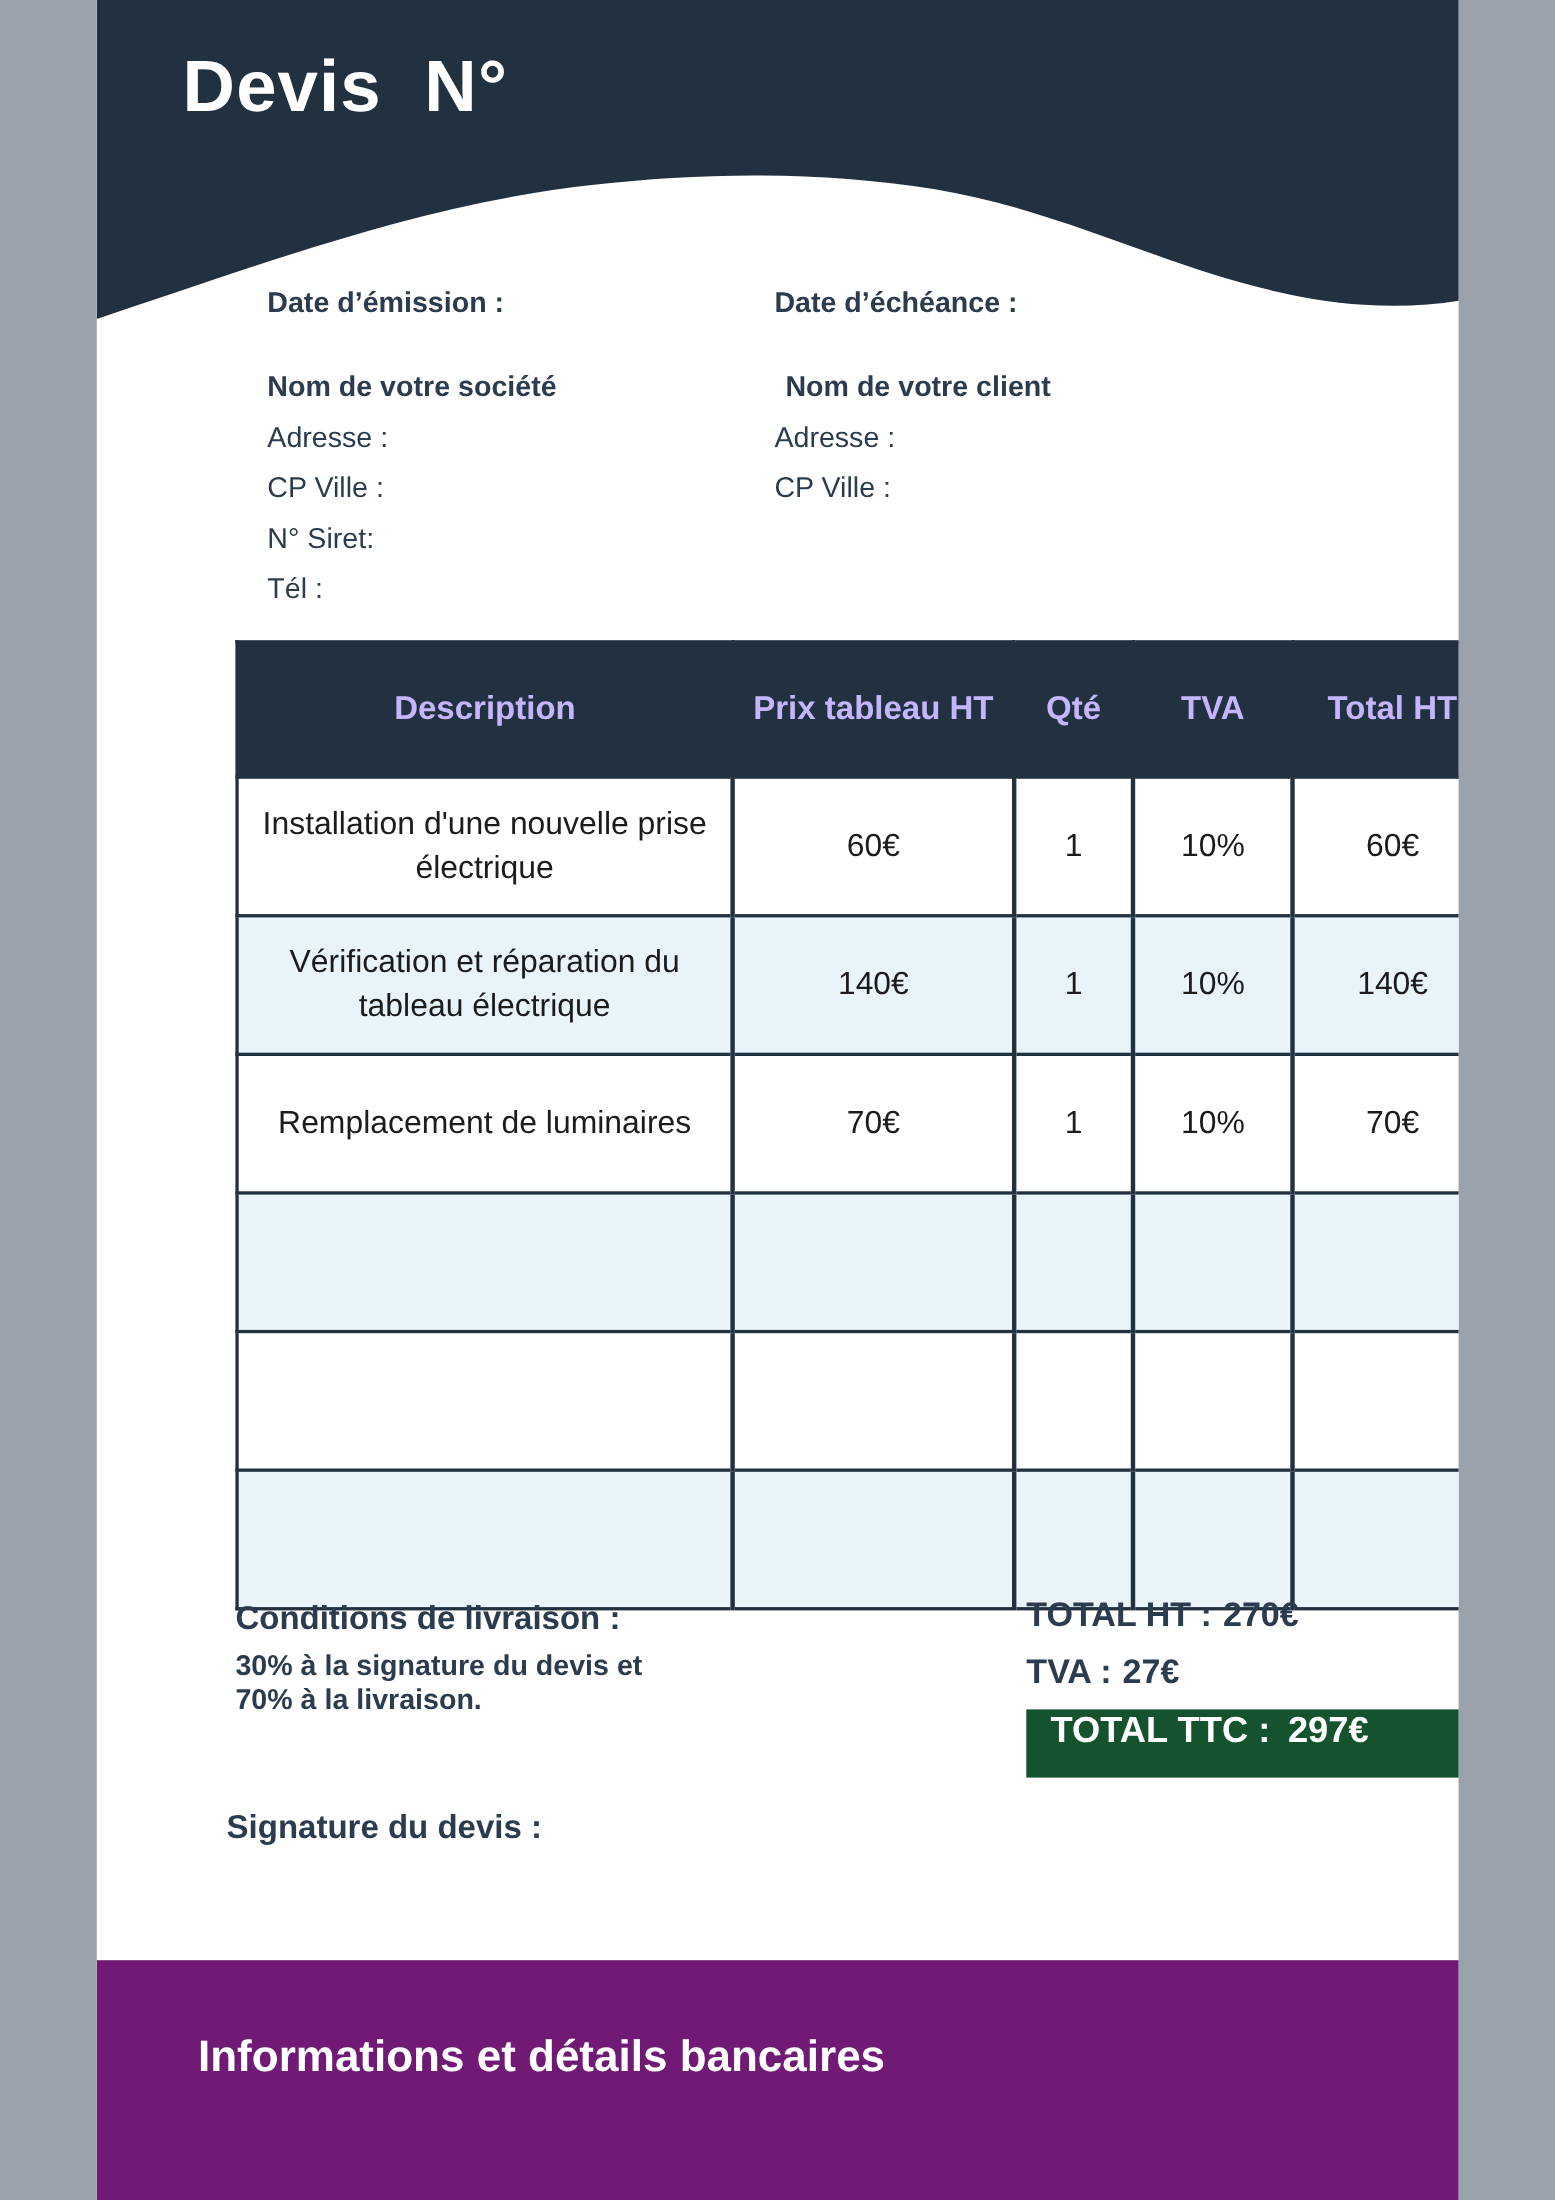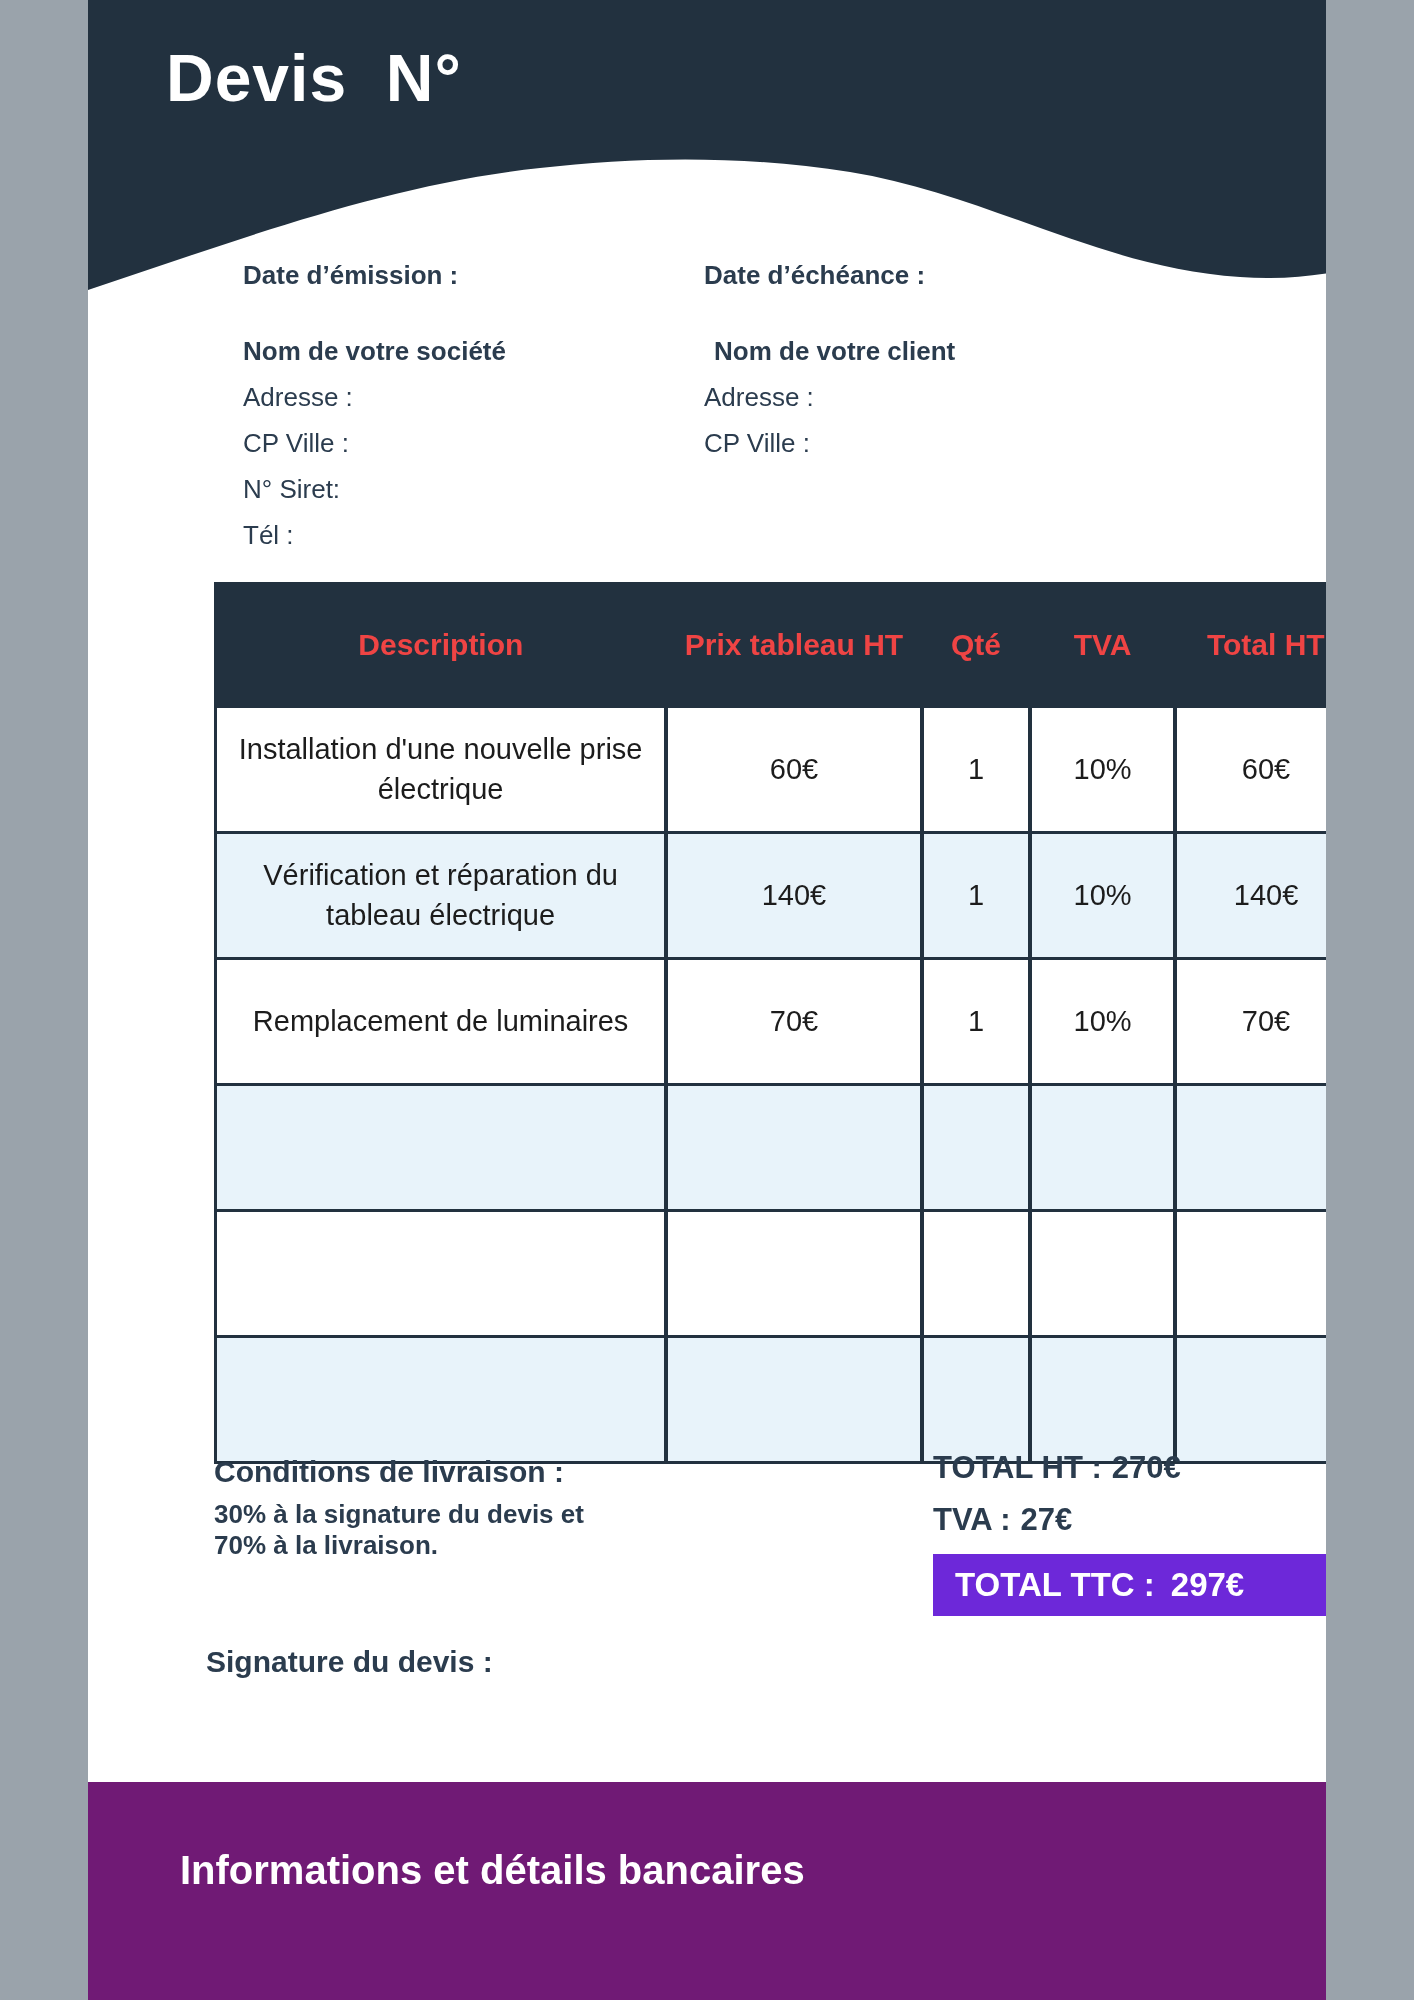--- a/index.html
+++ b/index.html
@@ -34,21 +34,21 @@
   .items-table {
     position:absolute; left:126px; top:582px; width:1144px;
     border-collapse:collapse; table-layout:fixed;
   }
   .items-table col.c-desc  { width:39.5%; }
   .items-table col.c-price { width:22.4%; }
   .items-table col.c-qty   { width:9.5%;  }
   .items-table col.c-tva   { width:12.7%; }
   .items-table col.c-total { width:15.9%; }
   .items-table th {
-    background:#22313F; color:#ef4444;
+    background:#22313F; color:#c4b5fd;
     font-size:30px; font-weight:bold;
     height:118px; text-align:center; vertical-align:middle;
     border:3px solid #22313F;
   }
   .items-table td {
     height:123px;
     border:3px solid #22313F;
     text-align:center; vertical-align:middle;
     font-size:29px; color:#1c1c1c;
     padding:0 18px;
@@ -62,22 +62,22 @@
   .conditions .cond-line  { margin:0; font-size:26px; font-weight:bold; color:#2b3c4e; line-height:31px; }
   
   .totals { position:absolute; left:845px; top:1450px; width:425px; }
   .totals .tot-line {
     margin:0 0 16px 0; font-size:31px; font-weight:bold; color:#2b3c4e;
     display:flex; align-items:baseline;
   }
   .totals .tot-line .val { margin-left:10px; }
   .totals .ttc-box {
     margin-top:14px;
-    background:#6d28d9; color:#ffffff;
-    height:62px; display:flex; align-items:center;
+    background:#14532d; color:#ffffff;
+    height:62px; display:flex; align-items:flex-start;
     padding-left:22px; box-sizing:border-box;
     font-size:33px; font-weight:bold;
   }
   .totals .ttc-box .val { margin-left:16px; }
   
   .signature { position:absolute; left:118px; top:1645px; font-size:30px; font-weight:bold; color:#2b3c4e; }
   
   .footer {
     position:absolute; left:0; top:1782px; width:1414px; height:218px;
     background:#701a75;

